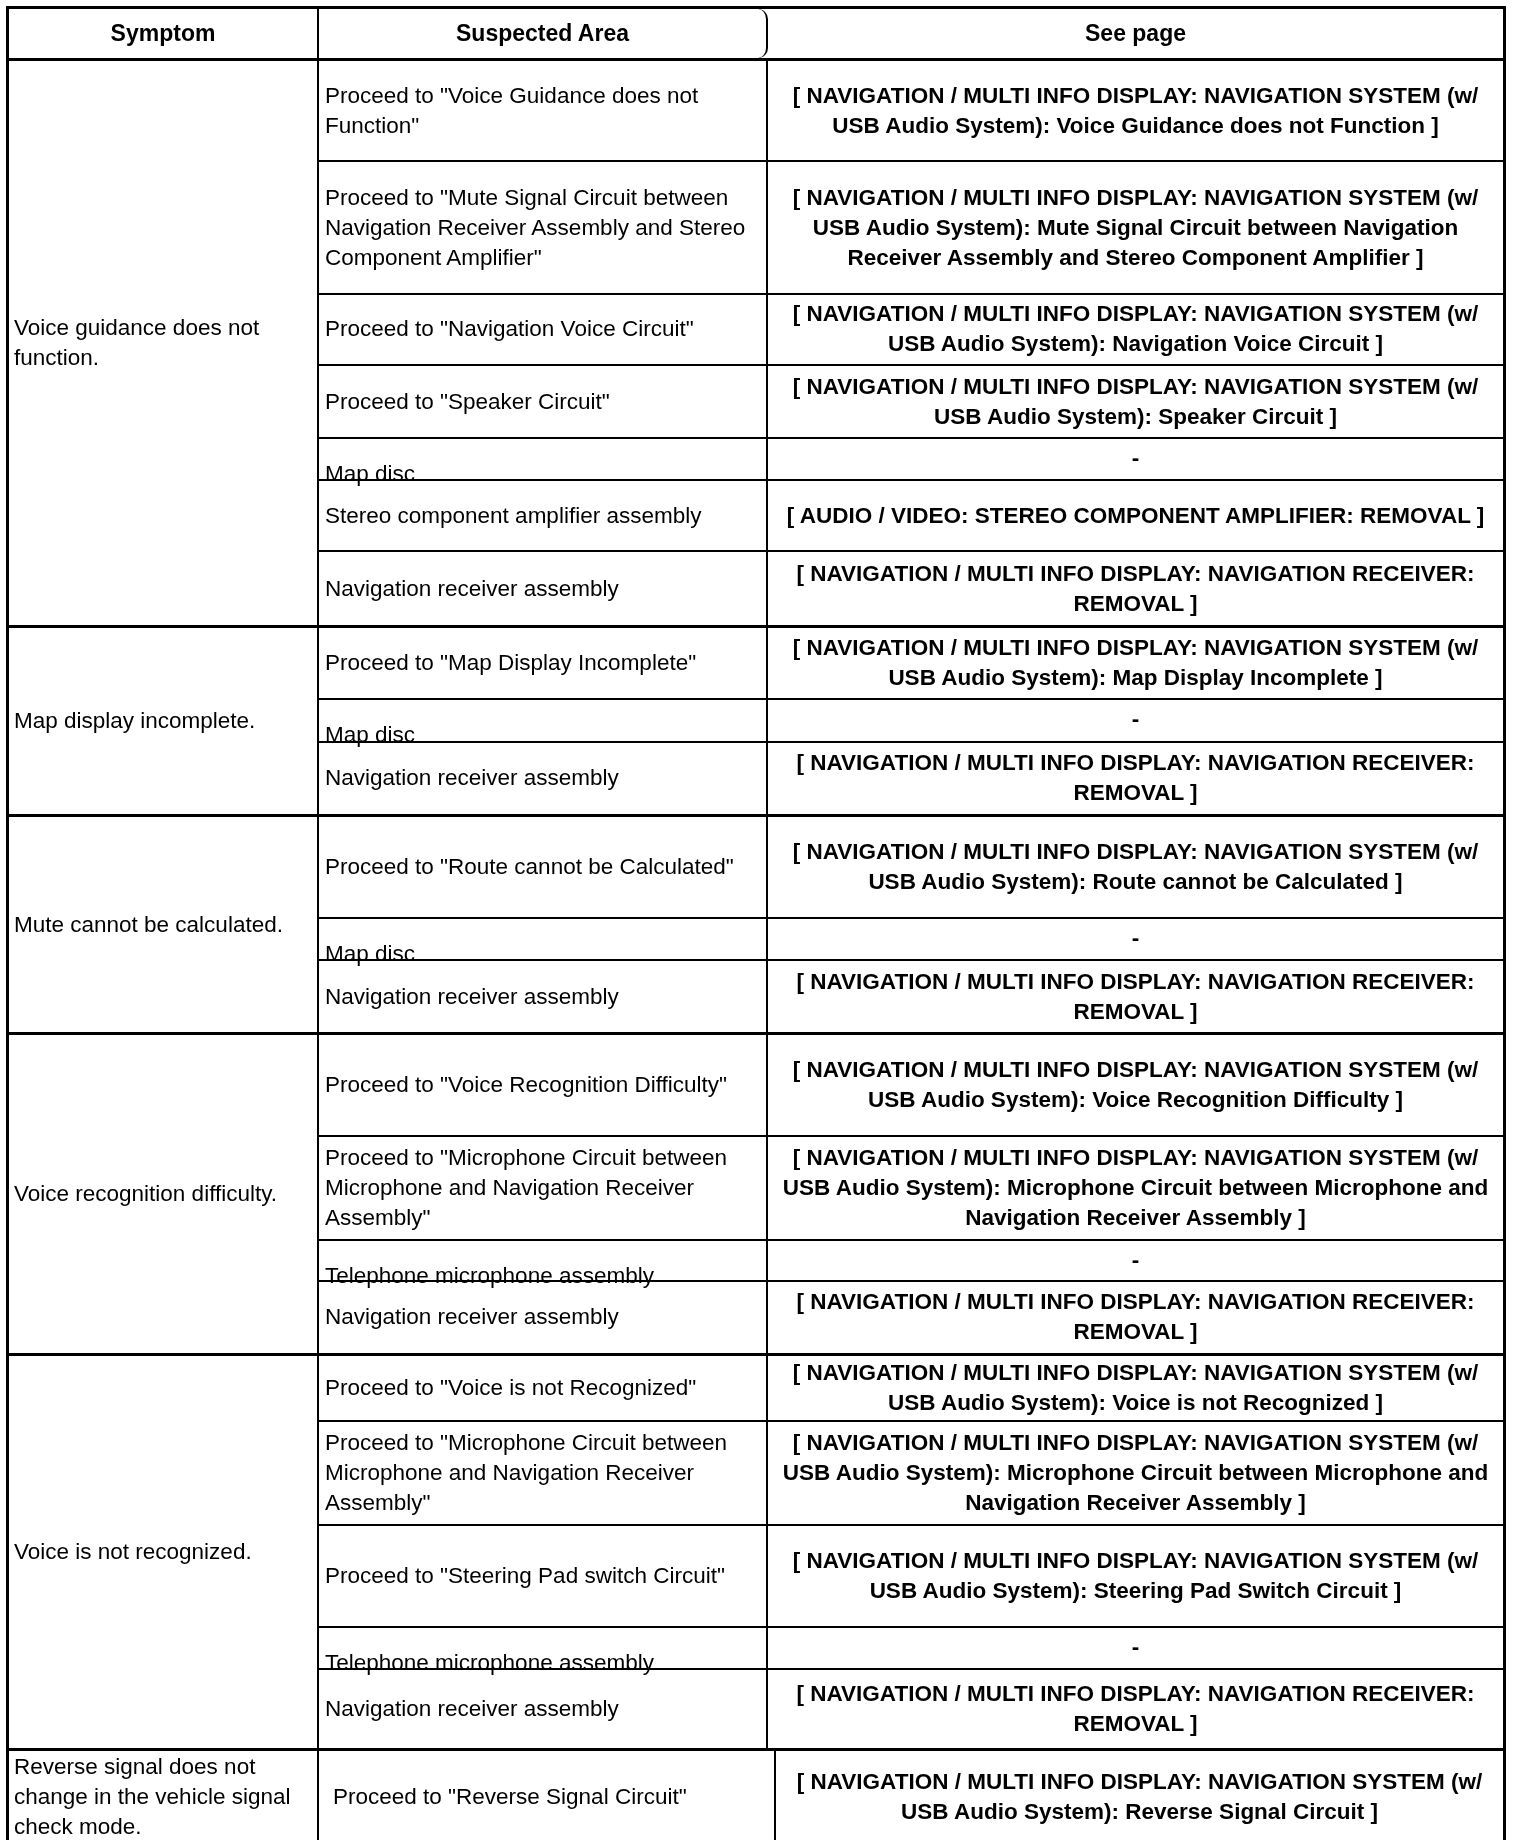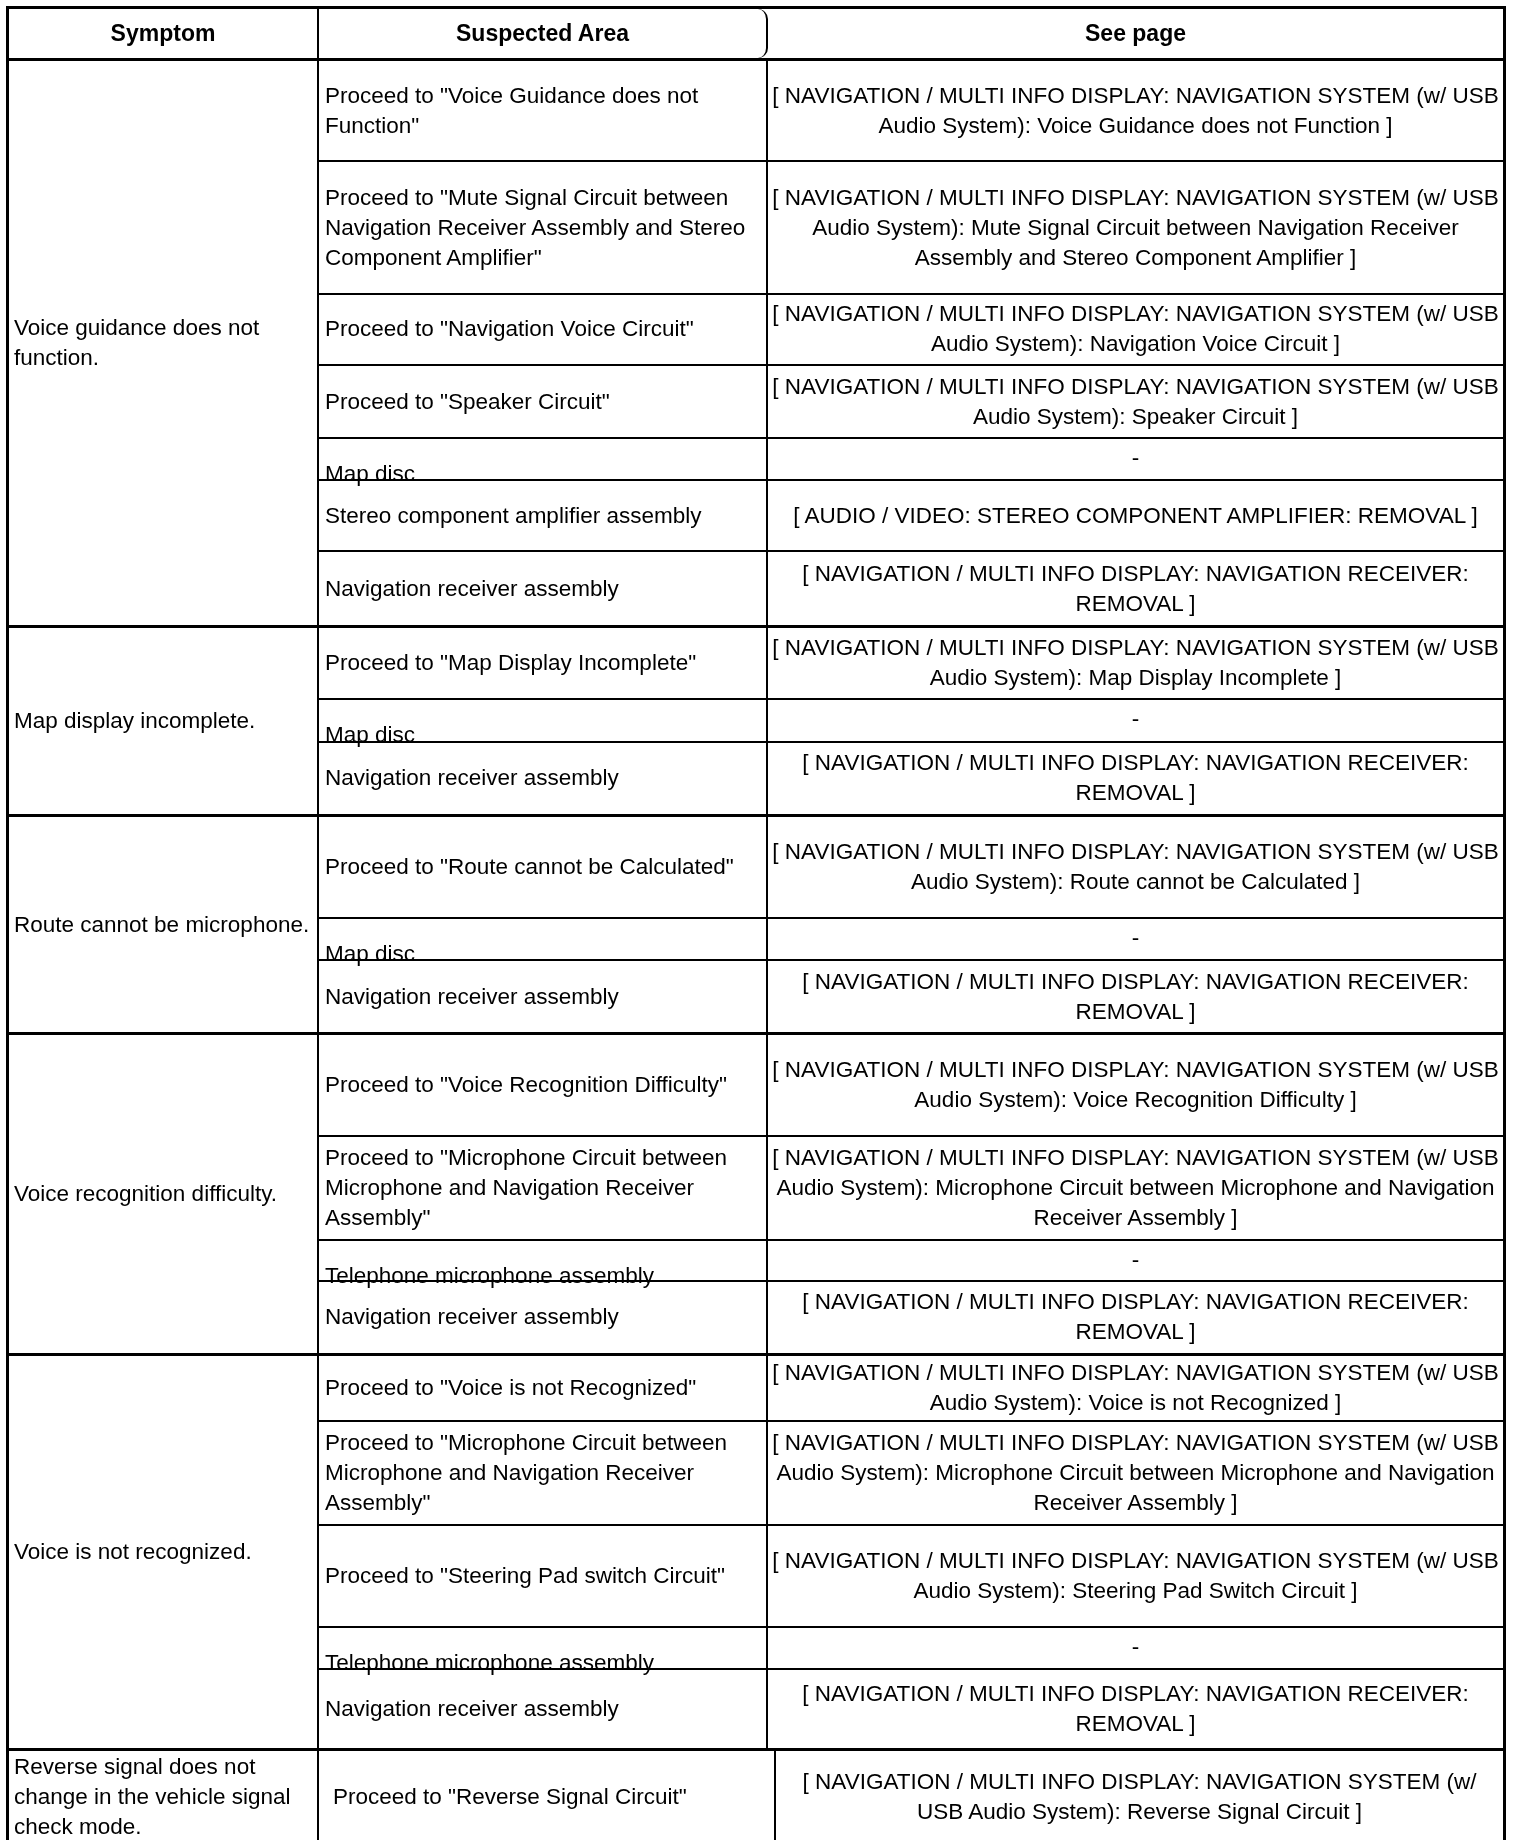--- a/index.html
+++ b/index.html
@@ -28,21 +28,21 @@
     .row { display: flex; box-sizing: border-box; border-bottom: 2px solid #000; }
     .row:last-child { border-bottom: none; }
     .area {
       width: 449px; border-right: 2px solid #000; box-sizing: border-box;
       padding: 0 6px; font-size: 22.5px; line-height: 30px;
       display: flex; align-items: center;
     }
     .area.top { align-items: flex-start; padding-top: 20px; }
     .page {
       flex: 1; box-sizing: border-box; padding: 0 4px; text-align: center;
-      font-weight: normal; font-size: 22.5px; line-height: 30px;
+      font-weight: bold; font-size: 22.5px; line-height: 30px;
       display: flex; align-items: center; justify-content: center;
     }
     .page.top { align-items: flex-start; padding-top: 4px; }
   </style>
 </head>
 <body>
 
 <div class="tbl">
   <div class="hdr">
     <div class="c1">Symptom</div>
@@ -96,21 +96,21 @@
         <div class="page top">-</div>
       </div>
       <div class="row" style="height:73px;">
         <div class="area">Navigation receiver assembly</div>
         <div class="page">[ NAVIGATION / MULTI INFO DISPLAY: NAVIGATION RECEIVER: REMOVAL ]</div>
       </div>
     </div>
   </div>
 
   <div class="group" style="height:218px;">
-    <div class="symptom">Route cannot be microphone.</div>
+    <div class="symptom">Mute cannot be calculated.</div>
     <div class="rows">
       <div class="row" style="height:104px;">
         <div class="area">Proceed to "Route cannot be Calculated"</div>
         <div class="page">[ NAVIGATION / MULTI INFO DISPLAY: NAVIGATION SYSTEM (w/ USB Audio System): Route cannot be Calculated ]</div>
       </div>
       <div class="row" style="height:42px;">
         <div class="area top">Map disc</div>
         <div class="page top">-</div>
       </div>
       <div class="row" style="height:72px;">

